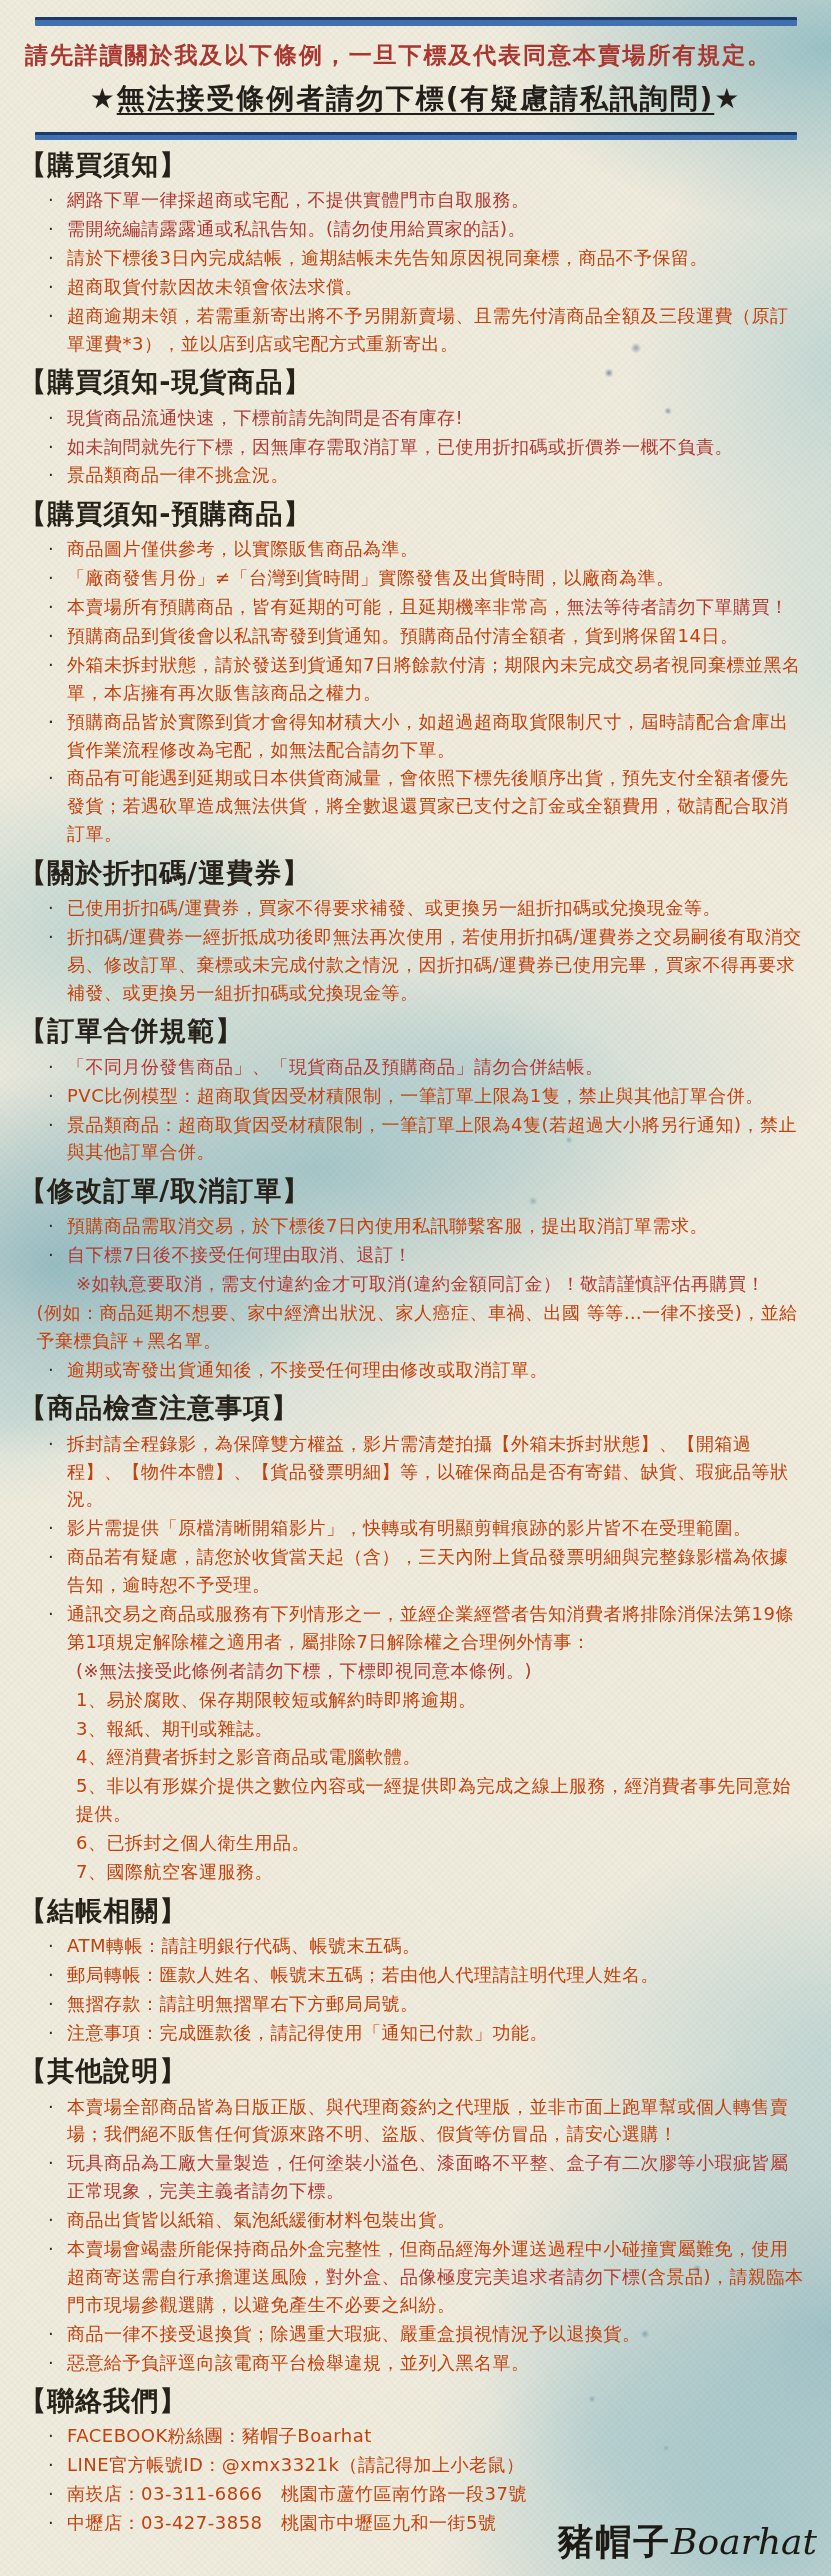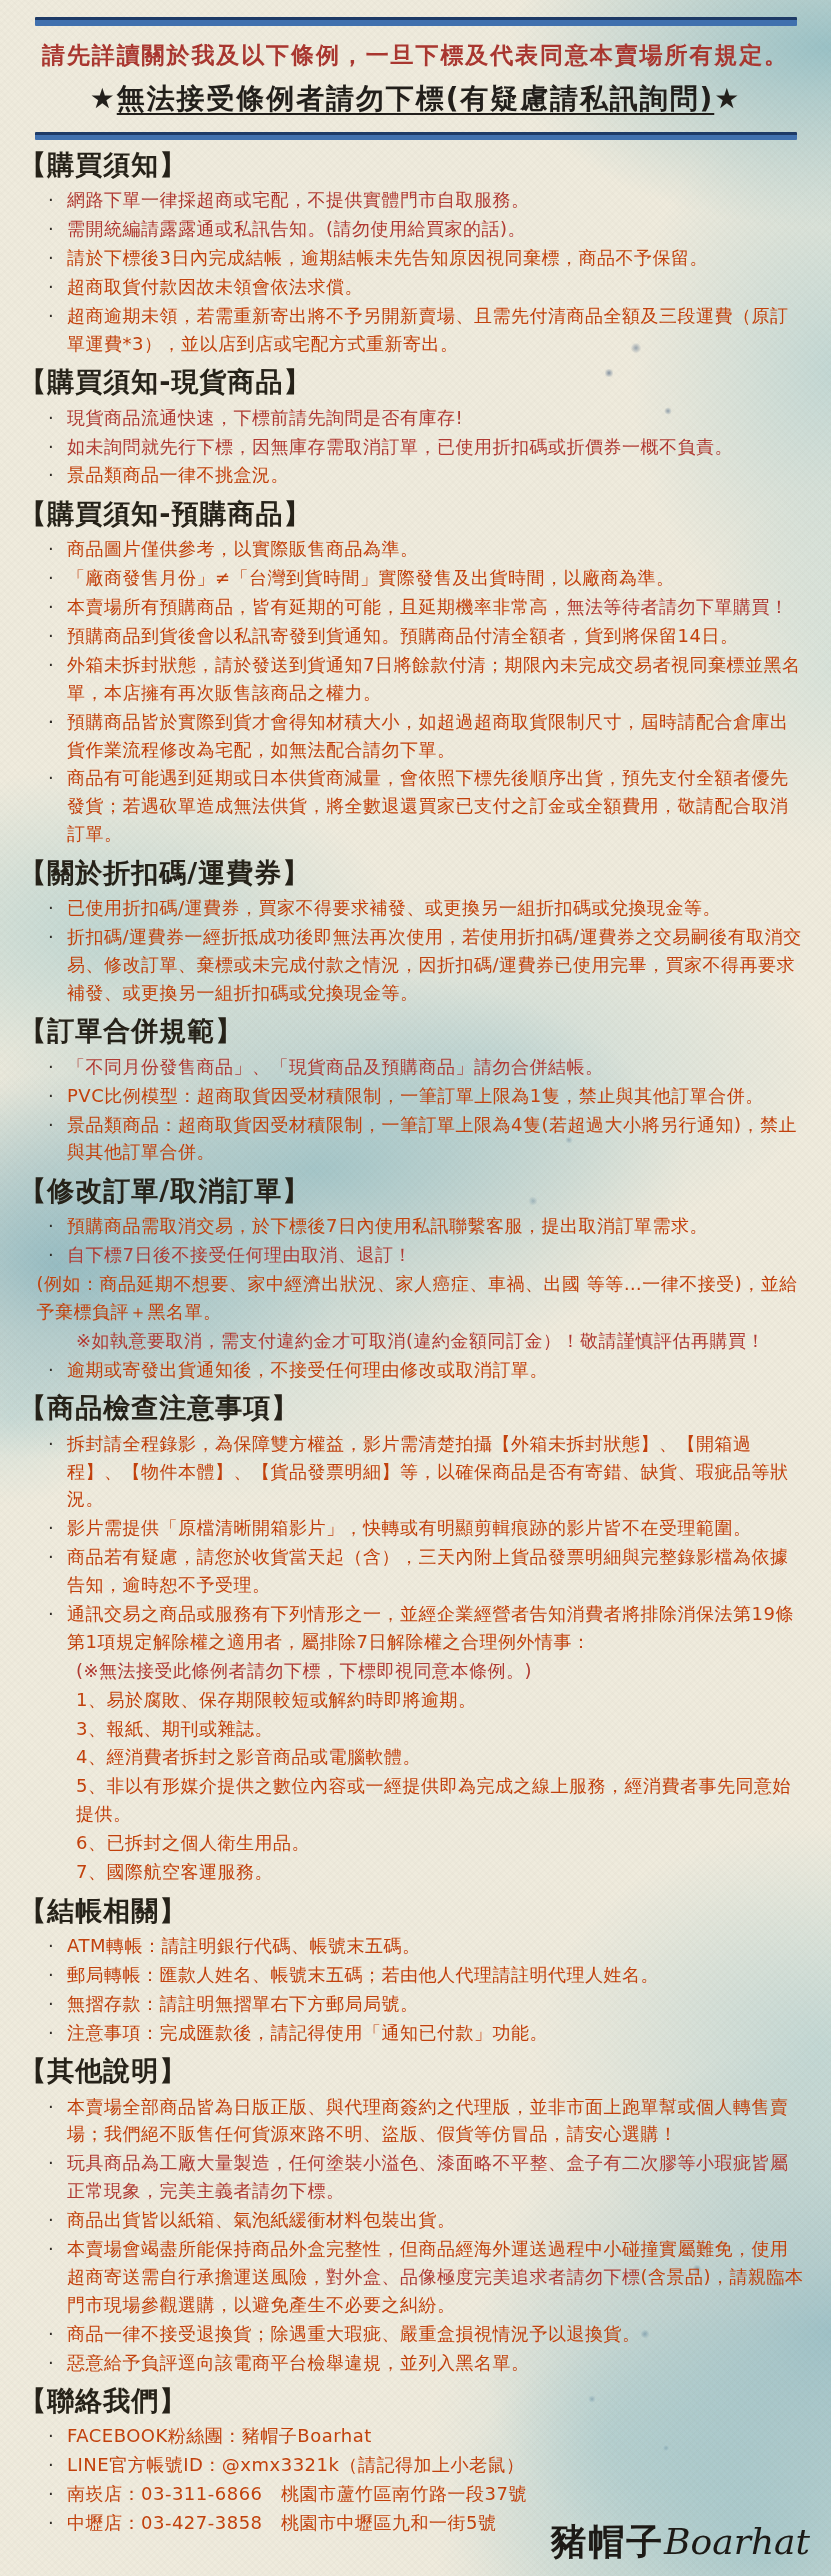--- a/index.html
+++ b/index.html
@@ -48,21 +48,21 @@
       repeating-linear-gradient(45deg,  rgba(120,110,90,.04) 0 1.9px, rgba(255,255,255,0) 1.9px 4.8px),
       repeating-linear-gradient(-45deg, rgba(120,110,90,.04) 0 1.9px, rgba(255,255,255,0) 1.9px 4.8px);
   }
   #content{position:relative;z-index:2;padding:17px 25px 0 25px;color:#2e2a24;}
 
   .bar{
     height:8.6px;margin:0 9.5px;border-radius:1px;
     background:linear-gradient(180deg,#1d3a66 0 34%,#4070ae 34% 100%);
   }
   .hdr-title{
-    text-align:center;margin:14.3px 0 9.5px 0;
+    text-align:left;margin:14.3px 0 9.5px 0;
     font-size:23px;font-weight:700;letter-spacing:1.9px;color:#a93730;
   }
   .hdr-sub{
     text-align:center;margin:9.5px 0 13.3px 0;
     font-size:28px;font-weight:600;letter-spacing:1.9px;color:#221f1b;
   }
   .hdr-sub .u{
     text-decoration:underline;
     text-underline-offset:4.8px;
     text-decoration-thickness:1.9px;
@@ -83,21 +83,21 @@
   .item.flush{padding-left:11.4px;}
   .item.indent{padding-left:51px;}
   .dot{
     position:absolute;left:23px;top:0;
     color:#2e2a24;font-size:18px;
   }
   .run{color:#c2410c;}
   .run.red{color:#b03a32;}
 
   #signature{
-    position:absolute;right:21px;bottom:9.5px;z-index:3;
+    position:absolute;right:14px;bottom:9.5px;z-index:3;
     font-size:36px;color:#1d1a16;white-space:nowrap;
   }
   #signature .cjk{font-weight:600;letter-spacing:1.9px;}
   #signature .latin{font-family:"DejaVu Serif","Liberation Serif",serif;font-style:italic;}
 </style>
 </head>
 <body>
 
 <div id="canvas">
   <div id="watercolor"></div>
@@ -146,22 +146,22 @@
         <section>
           <h2 class="section-heading">【訂單合併規範】</h2>
           <div class="item bullet"><span class="dot">‧</span><span class="run red">「不同月份發售商品」、「現貨商品及預購商品」請勿合併結帳。</span></div>
           <div class="item bullet"><span class="dot">‧</span><span class="run">PVC比例模型：超商取貨因受材積限制，一筆訂單上限為1隻，禁止與其他訂單合併。</span></div>
           <div class="item bullet"><span class="dot">‧</span><span class="run">景品類商品：超商取貨因受材積限制，一筆訂單上限為4隻(若超過大小將另行通知)，禁止與其他訂單合併。</span></div>
         </section>
         <section>
           <h2 class="section-heading">【修改訂單/取消訂單】</h2>
           <div class="item bullet"><span class="dot">‧</span><span class="run">預購商品需取消交易，於下標後7日內使用私訊聯繫客服，提出取消訂單需求。</span></div>
           <div class="item bullet"><span class="dot">‧</span><span class="run red">自下標7日後不接受任何理由取消、退訂！</span></div>
+          <div class="item indent"><span class="run red">※如執意要取消，需支付違約金才可取消(違約金額同訂金）！敬請謹慎評估再購買！</span></div>
           <div class="item flush"><span class="run">(例如：商品延期不想要、家中經濟出狀況、家人癌症、車禍、出國 等等…一律不接受)，並給予棄標負評＋黑名單。</span></div>
-          <div class="item indent"><span class="run red">※如執意要取消，需支付違約金才可取消(違約金額同訂金）！敬請謹慎評估再購買！</span></div>
           <div class="item bullet"><span class="dot">‧</span><span class="run">逾期或寄發出貨通知後，不接受任何理由修改或取消訂單。</span></div>
         </section>
         <section>
           <h2 class="section-heading">【商品檢查注意事項】</h2>
           <div class="item bullet"><span class="dot">‧</span><span class="run">拆封請全程錄影，為保障雙方權益，影片需清楚拍攝【外箱未拆封狀態】、【開箱過程】、【物件本體】、【貨品發票明細】等，以確保商品是否有寄錯、缺貨、瑕疵品等狀況。</span></div>
           <div class="item bullet"><span class="dot">‧</span><span class="run">影片需提供「原檔清晰開箱影片」，快轉或有明顯剪輯痕跡的影片皆不在受理範圍。</span></div>
           <div class="item bullet"><span class="dot">‧</span><span class="run">商品若有疑慮，請您於收貨當天起（含），三天內附上貨品發票明細與完整錄影檔為依據告知，逾時恕不予受理。</span></div>
           <div class="item bullet"><span class="dot">‧</span><span class="run">通訊交易之商品或服務有下列情形之一，並經企業經營者告知消費者將排除消保法第19條第1項規定解除權之適用者，屬排除7日解除權之合理例外情事：</span></div>
           <div class="item indent"><span class="run red">(※無法接受此條例者請勿下標，下標即視同意本條例。)</span></div>
           <div class="item indent"><span class="run">1、易於腐敗、保存期限較短或解約時即將逾期。</span></div>

